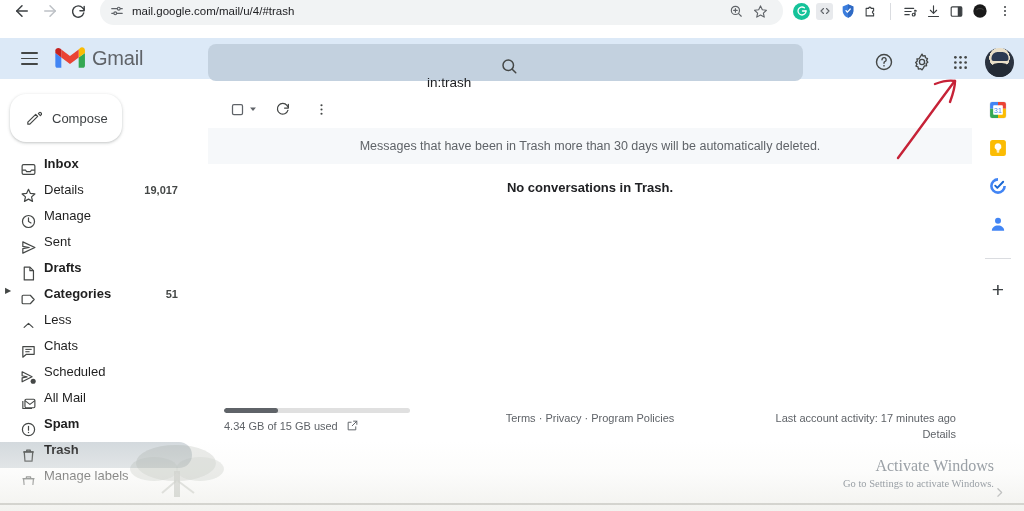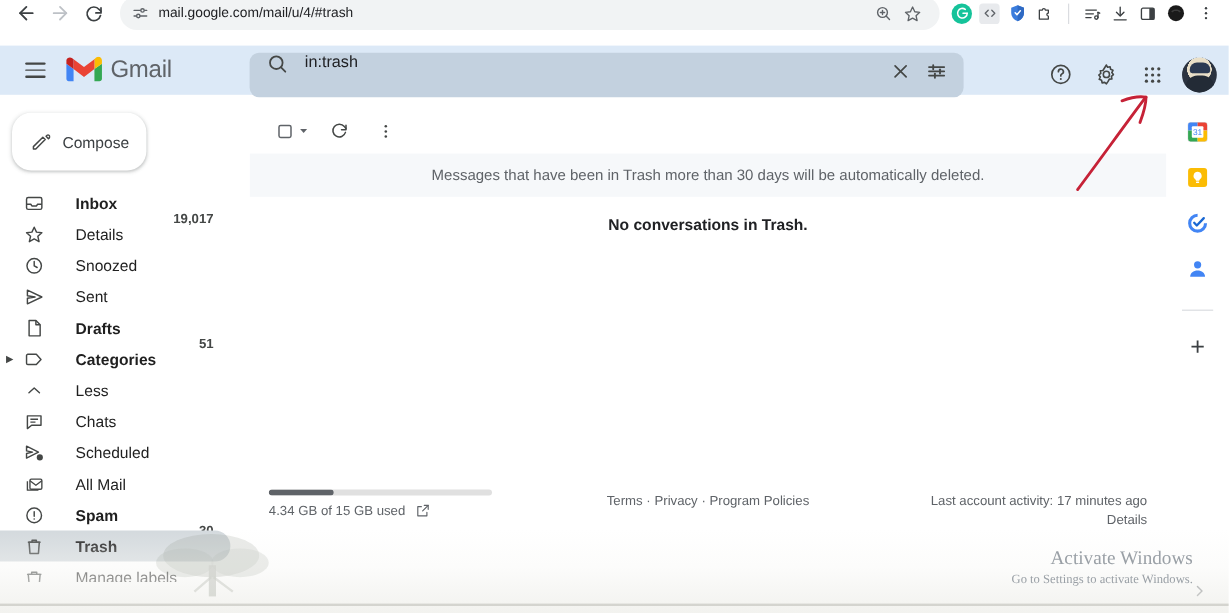--- a/index.html
+++ b/index.html
@@ -49,21 +49,21 @@
   .hamburger { width: 40px; height: 40px; margin-left: 9px; display: flex; align-items: center; justify-content: center; }
   .hamburger span { display: block; width: 17px; height: 1.7px; background: #444746; border-radius: 2px; }
   .hamburger .hb { display: flex; flex-direction: column; gap: 4px; }
   .gmail-logo { display: flex; align-items: center; gap: 7px; margin-left: 6px; }
   .gmail-word { font-size: 20px; color: #5f6368; letter-spacing: -0.2px; }
 
   .search-wrap {
     position: absolute; left: 208px; top: 6px;
     width: 595px; height: 37px;
     background: #c3d1df; border-radius: 8px;
-    display: flex; align-items: flex-start; padding: 0 8px 0 14px;
+    display: flex; align-items: center; padding: 13px 8px 0 14px; flex-direction: column;
   }
   .search-input {
     flex: 1; border: none; background: transparent; outline: none;
     font-size: 13.5px; color: #202124; font-family: "Liberation Sans", sans-serif;
     margin-left: 14px;
   }
   .search-btn { width: 30px; height: 30px; display: flex; align-items: center; justify-content: center; border-radius: 50%; flex: none; }
 
   .header-right {
     position: absolute; right: 8px; top: 0; height: 48px;
@@ -91,22 +91,22 @@
   }
   .compose {
     margin: 8px 0 0 10px; width: 112px; height: 48px;
     background: #ffffff; border-radius: 16px;
     display: flex; align-items: center; gap: 10px; padding-left: 15px;
     box-shadow: 0 1px 2px rgba(60,64,67,.18), 0 1px 3px 1px rgba(60,64,67,.10);
   }
   .compose-label { font-size: 13px; color: #3c4043; }
   .nav-list { margin-top: 14px; }
   .nav-item {
-    height: 26px; display: flex; align-items: center;
-    padding-left: 19px; padding-right: 14px; gap: 26px;
+    height: 26px; display: flex; 
+    padding-left: 19px; padding-right: 14px; gap: 7px;
     border-radius: 0 13px 13px 0; margin-right: 16px;
     position: relative;
   }
   .nav-item .ni-icon { width: 18px; display: flex; align-items: center; justify-content: center; flex: none; color: #444746; }
   .nav-item .ni-label { font-size: 13px; color: #1f1f1f; flex: 1; white-space: nowrap; }
   .nav-item .ni-count { font-size: 11px; color: #444746; flex: none; margin-top: 28px; }
   .nav-item.bold .ni-label, .nav-item.bold .ni-count { font-weight: bold; }
   .nav-item.selected { background: #d3d9dd; }
   .nav-item .caret { position: absolute; left: 5px; font-size: 8px; color: #444746; }
   .nav-item.indent { padding-left: 19px; }
@@ -412,21 +412,21 @@
         <span class="ni-count"></span>
       </div>
 
       <div class="nav-item">
         <span class="ni-icon">
             <svg width="17" height="17" viewBox="0 0 24 24" fill="none" stroke="currentColor" stroke-width="1.7" stroke-linecap="round">
               <circle cx="12" cy="12" r="8.5"></circle>
               <polyline points="12 7 12 12 15.5 14"></polyline>
             </svg>
           </span>
-        <span class="ni-label">Snoozed</span>
+        <span class="ni-label">Manage</span>
         <span class="ni-count"></span>
       </div>
 
 
       <div class="nav-item">
         <span class="ni-icon">
             <svg width="17" height="17" viewBox="0 0 24 24" fill="none" stroke="currentColor" stroke-width="1.7" stroke-linejoin="round">
               <polygon points="4 4 21 12 4 20 4 13.5 13 12 4 10.5"></polygon>
             </svg>
           </span>

